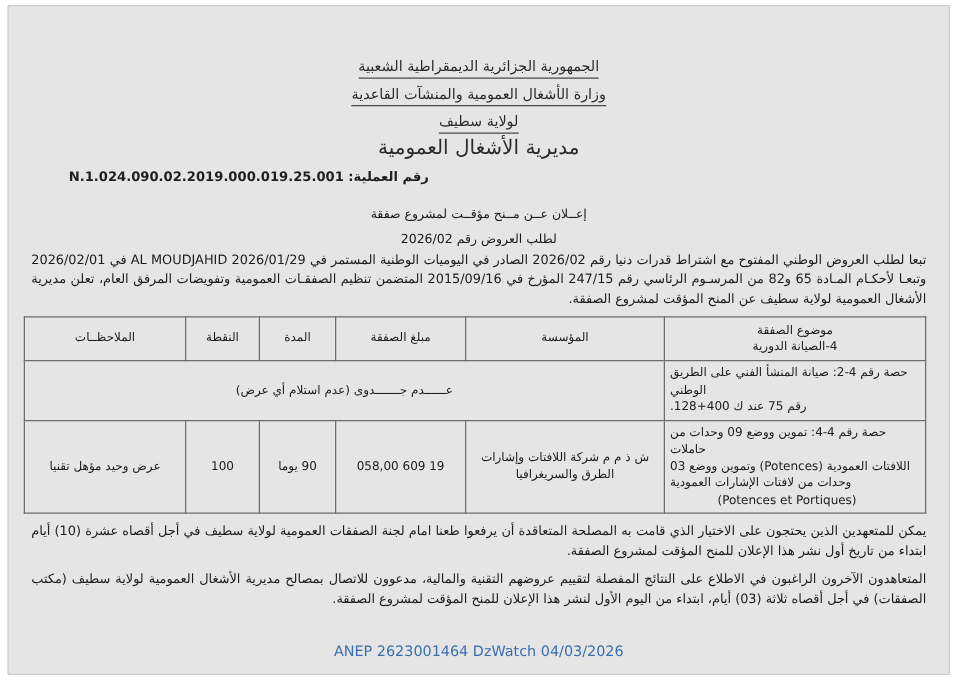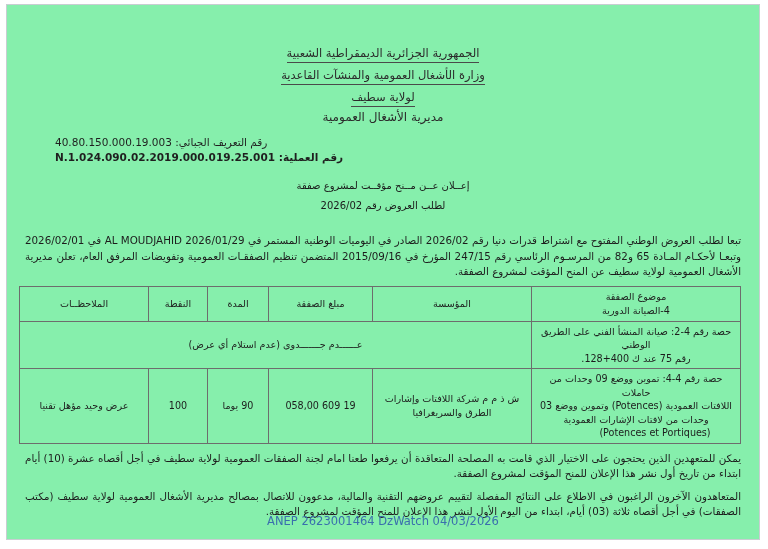--- a/index.html
+++ b/index.html
@@ -14,21 +14,21 @@
     font-family: "DejaVu Sans", "Liberation Sans", sans-serif;
   }
 
   
   .page-frame {
     position: absolute;
     top: 4px;
     left: 6px;
     width: 754px;
     height: 536px;
-    background: #86efac;
+    background: #e5e5e5;
     border: 1px solid #c9cdd2;
     box-sizing: border-box;
     overflow: hidden;
   }
   .page-inner {
     position: relative;
     width: 100%;
     height: 100%;
   }
 
@@ -45,21 +45,21 @@
     white-space: nowrap;
   }
   .masthead-line.underlined {
     display: inline-block;
     border-bottom: 1px solid #4a4a4a;
     padding-bottom: 1px;
     margin-bottom: 2px;
   }
   .masthead-row { line-height: 17px; }
   .masthead-sub {
-    font-size: 12px;
+    font-size: 16px;
     line-height: 15px;
     margin-top: 1px;
   }
 
   
   .ref-block {
     margin-top: 10px;
     padding-left: 48px;
     text-align: left;
     color: #1f1f1f;
@@ -98,21 +98,21 @@
 
   
   .para {
     font-size: 10.3px;
     line-height: 15.5px;
     text-align: justify;
     color: #1c1c1c;
     padding: 0 18px;
   }
   .para.lead {
-    margin-top: 18px;
+    margin-top: 0;
     margin-bottom: 6px;
   }
   .para.tail {
     margin-top: 7px;
   }
 
   
   .table-wrap {
     padding: 0 18px;
     margin-top: 2px;
@@ -138,21 +138,21 @@
     height: 28px;
   }
   th.col-subject { width: 200px; text-align: right; }
   th.col-company { width: 150px; }
   th.col-amount  { width: 95px; }
   th.col-duration{ width: 52px; }
   th.col-score   { width: 50px; }
   th.col-notes   { width: 120px; }
 
   td.cell-subject {
-    text-align: center;
+    text-align: left;
     line-height: 13.8px;
   }
   td.cell-company,
   td.cell-amount,
   td.cell-duration,
   td.cell-score,
   td.cell-notes {
     text-align: center;
   }
   td.cell-merged {
@@ -194,24 +194,20 @@
       <div class="masthead-row">
         <span class="masthead-line underlined">وزارة الأشغال العمومية والمنشآت القاعدية</span>
       </div>
       <div class="masthead-row">
         <span class="masthead-line underlined">لولاية سطيف</span>
       </div>
       <div class="masthead-sub">مديرية الأشغال العمومية</div>
     </div>
 
     <div class="ref-block">
-      <div class="ref-line">
-        <span class="ref-label">رقم التعريف الجبائي:</span>
-        <span class="ref-value">40.80.150.000.19.003</span>
-      </div>
       <div class="ref-line bold">
         <span class="ref-label">رقم العملية:</span>
         <span class="ref-value">N.1.024.090.02.2019.000.019.25.001</span>
       </div>
     </div>
 
     <div class="doc-title">
       <div class="doc-title-main">إعــلان عــن مــنح مؤقــت لمشروع صفقة</div>
       <div class="doc-title-sub">لطلب العروض رقم 2026/02</div>
     </div>

